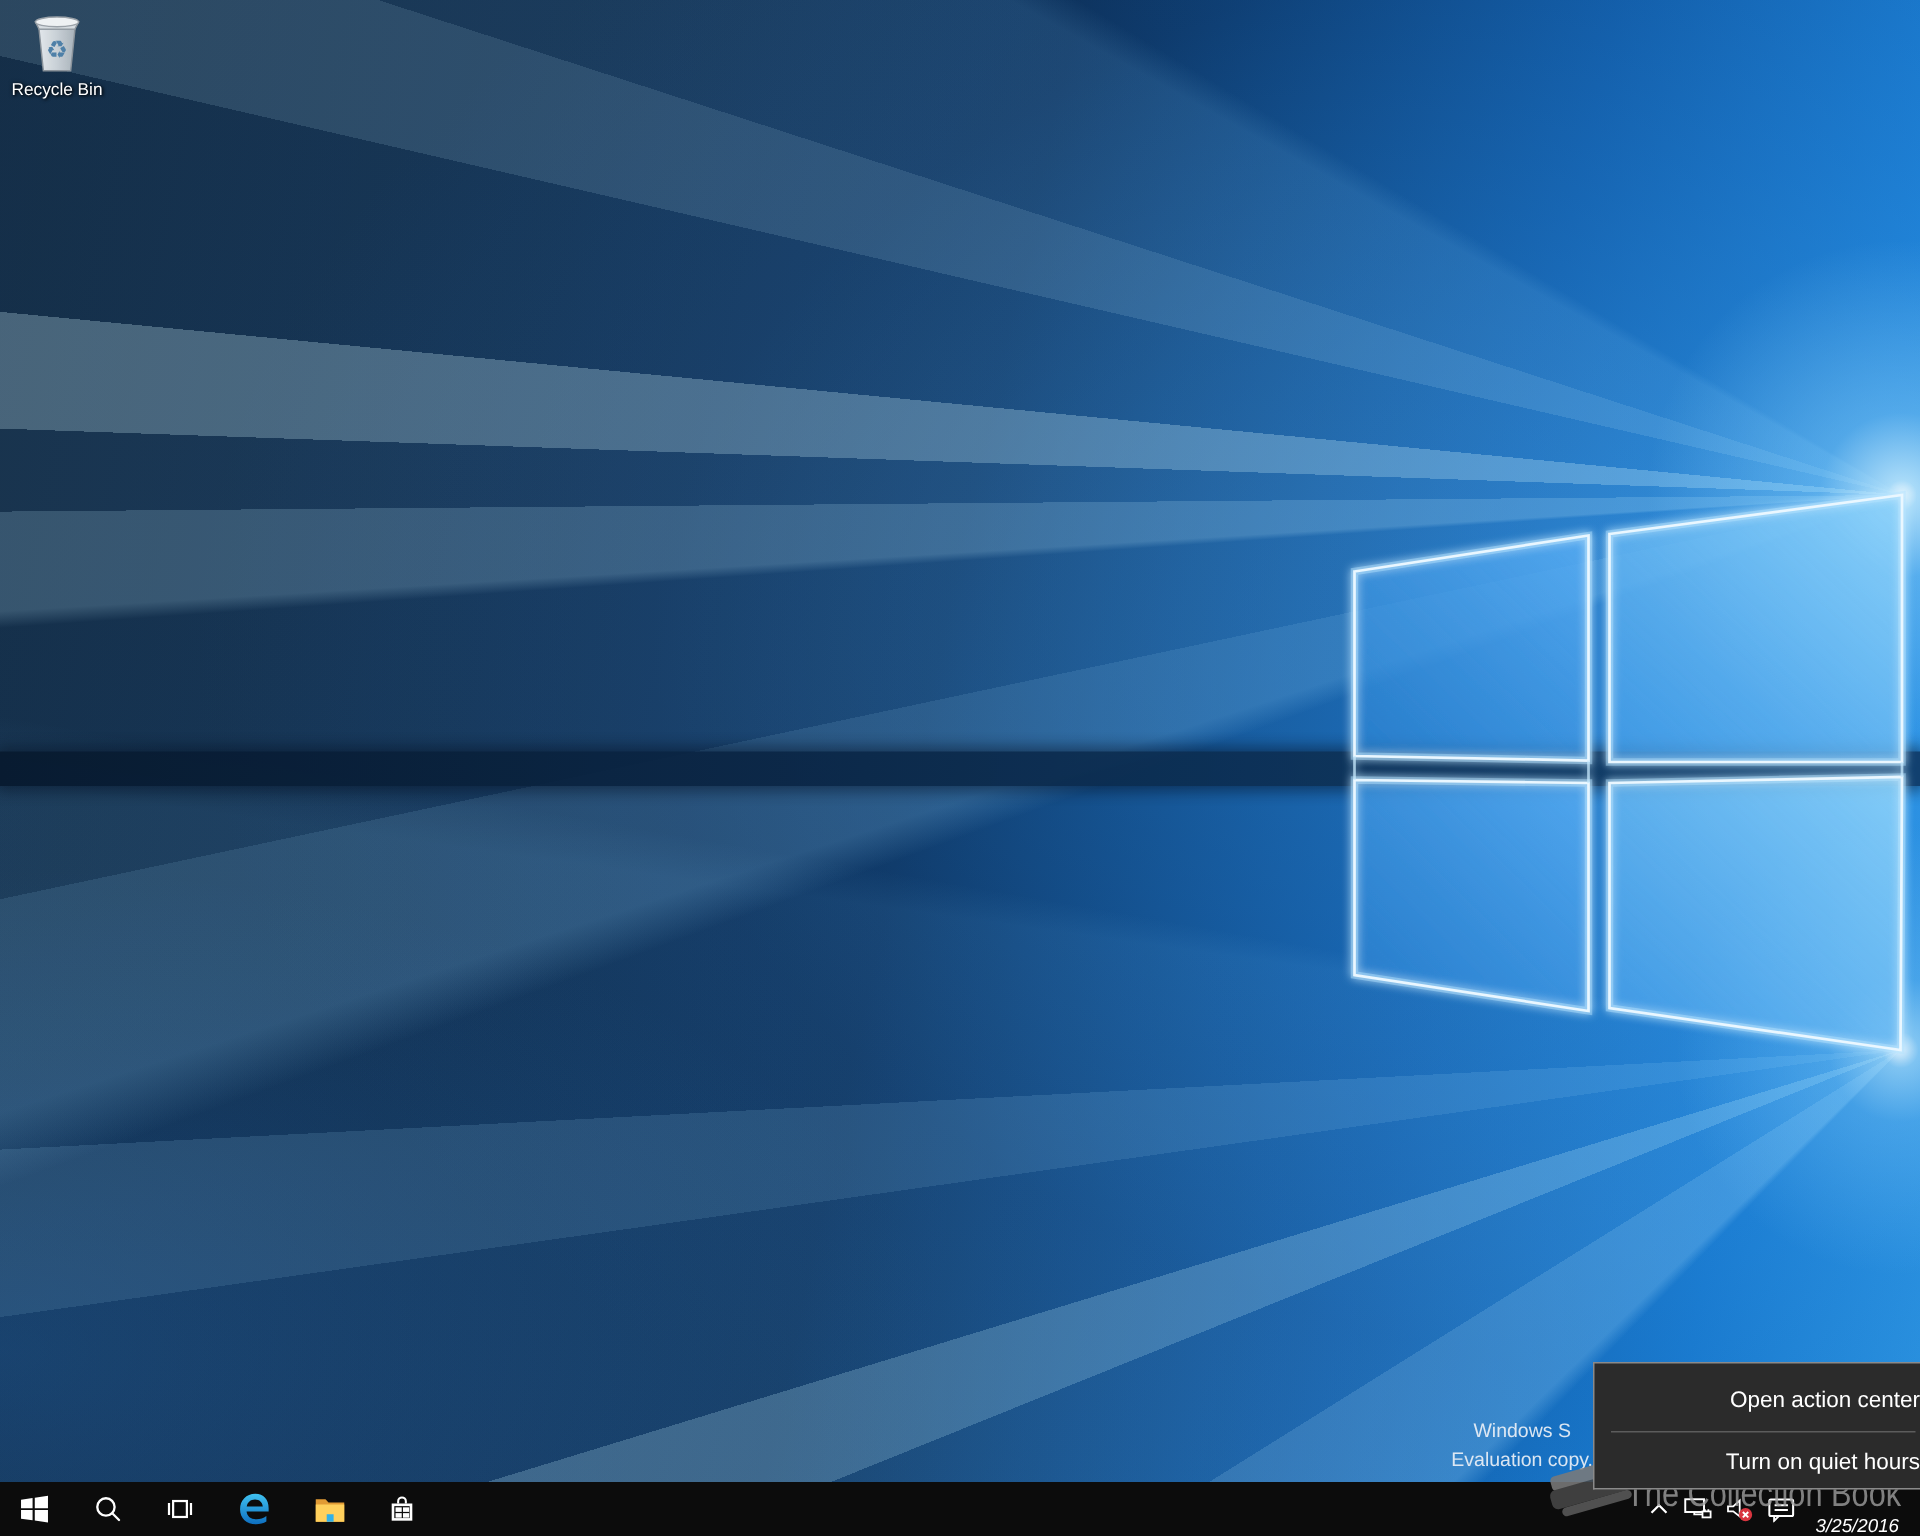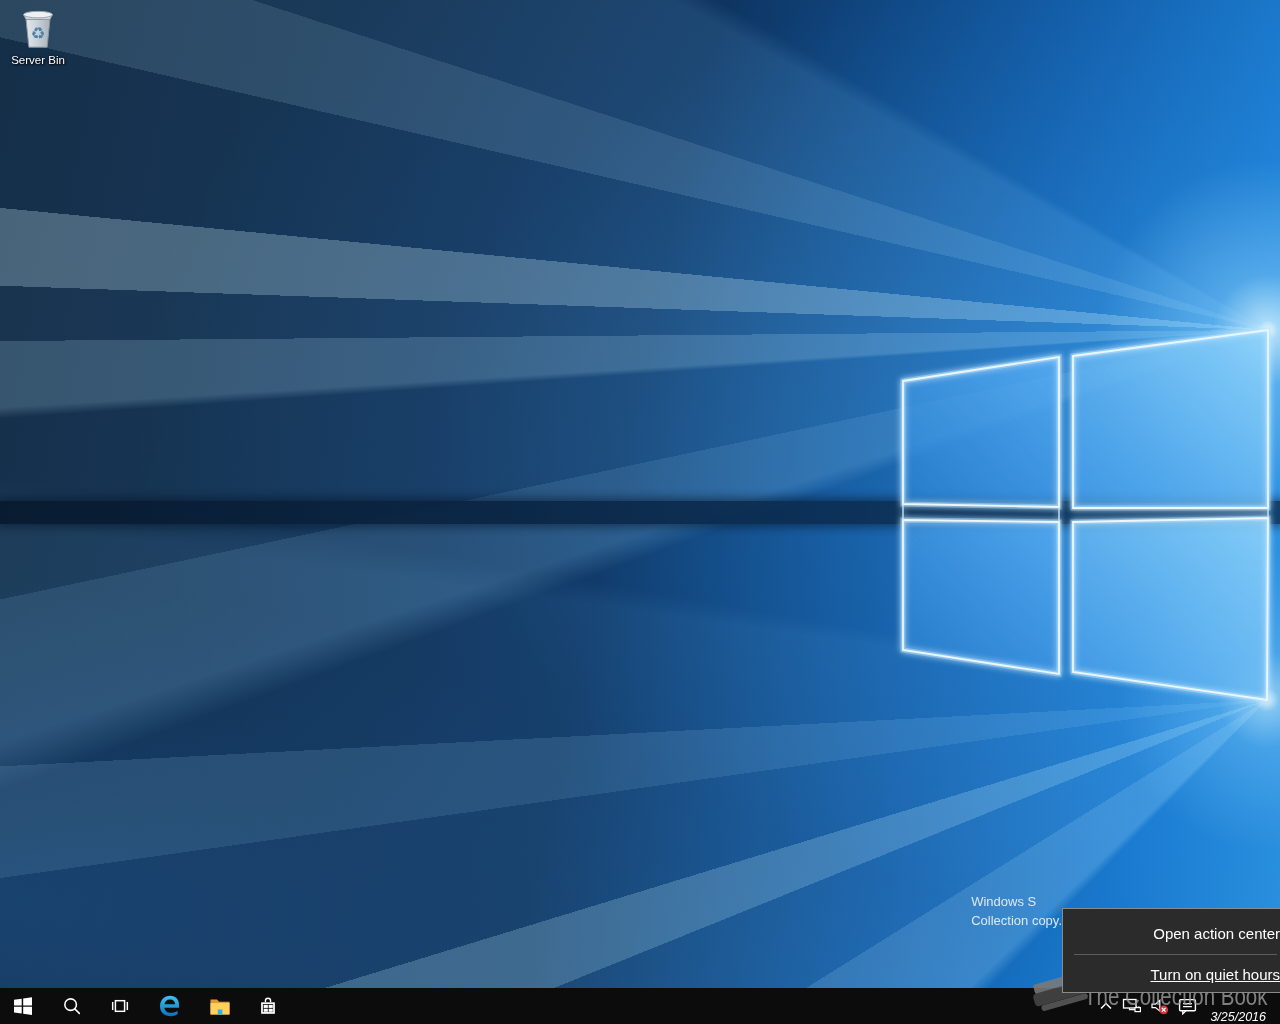--- a/index.html
+++ b/index.html
@@ -41,34 +41,34 @@
 
   
   .desk-icon{position:absolute;width:76px;text-align:center;z-index:3;cursor:default;}
   .desk-icon .glyph{display:block;margin:0 auto;}
   .desk-icon .lbl{margin-top:2px;font-size:11.5px;line-height:13px;color:#fff;
     text-shadow:1px 1px 2px rgba(0,0,0,.9),0 0 3px rgba(0,0,0,.7);}
   #icon-recycle{left:0px;top:6px;}
   #icon-wse{left:0px;top:102px;}
 
   
-  .eval-mark{position:absolute;top:892px;right:218px;z-index:3;text-align:left;
+  .eval-mark{position:absolute;top:944px;right:218px;z-index:3;text-align:center;
     font-size:13px;line-height:19px;color:rgba(235,240,246,.92);}
   .collection-mark{position:absolute;left:1028px;top:966px;z-index:8;pointer-events:none;}
   .collection-mark .book{position:absolute;left:0;top:4px;transform:rotate(-16deg);opacity:.88;}
   .collection-mark .cm-text{position:absolute;left:56px;top:16px;white-space:nowrap;
     font-size:25px;color:rgba(158,158,158,.8);transform:scaleX(.82);transform-origin:left center;}
 
   
   .tray-menu{position:absolute;left:1062px;top:908px;width:218px;height:85px;z-index:10;
     background:#2b2b2b;border:1px solid #8a8a8a;border-right:none;box-sizing:border-box;}
   .tray-menu .item{position:absolute;left:0;right:0;height:24px;line-height:24px;
     padding-left:34px;font-size:15px;color:#fff;cursor:default;text-align:right;}
   .tray-menu .item1{top:13px;}
-  .tray-menu .item2{top:54px;text-decoration:underline;}
+  .tray-menu .item2{top:54px;}
   .tray-menu .sep{position:absolute;top:45px;left:11px;right:3px;height:1px;background:#5c5c5c;}
 
   
   .taskbar{position:absolute;left:0;top:988px;width:1280px;height:36px;background:#0c0c0c;z-index:5;font-style:italic;}
   .tb-btn{position:absolute;top:0;height:36px;display:flex;align-items:center;justify-content:center;}
   #btn-start{left:0;width:46px;}
   #btn-search{left:48px;width:48px;}
   #btn-taskview{left:96px;width:48px;}
   #btn-edge{left:146px;width:48px;}
   #btn-explorer{left:196px;width:48px;}
@@ -130,27 +130,27 @@
           <stop offset="0" stop-color="#eaeef1"></stop>
             <stop offset=".5" stop-color="#cfd6db"></stop>
             <stop offset="1" stop-color="#aeb7bf"></stop>
         </linearGradient>
       </defs>
       <path d="M11.5 14 L36.5 14 L33.5 43 L14.5 43 Z" fill="url(#binG)" stroke="#8f979e" stroke-width="1" opacity=".96"></path>
       <path d="M9 9 L39 9 L36.5 14 L11.5 14 Z" fill="#d6dce1" stroke="#8f979e" stroke-width="1"></path>
       <ellipse cx="24" cy="9" rx="15" ry="3.4" fill="#eef1f3" stroke="#9aa1a8" stroke-width="1"></ellipse>
       <text x="24" y="34" font-size="17" fill="#4e80a8" text-anchor="middle" font-family="DejaVu Sans, sans-serif">♻</text>
     </svg>
-    <div class="lbl">Server Bin</div>
+    <div class="lbl">Recycle Bin</div>
   </div>
 
 
   <div class="eval-mark">
     <div>Windows S</div>
-    <div>Collection copy.</div>
+    <div>Evaluation copy.</div>
   </div>
 
   <div class="taskbar">
     <div class="tb-btn" id="btn-start">
       <svg width="22" height="22" viewBox="0 0 24 24" fill="#fff">
         <path d="M2.2 5.2 L10.6 4 V11.4 H2.2 Z"></path>
           <path d="M12.2 3.8 L21.8 2.4 V11.4 H12.2 Z"></path>
         <path d="M2.2 12.8 H10.6 V20.2 L2.2 19 Z"></path>
           <path d="M12.2 12.8 H21.8 V21.8 L12.2 20.4 Z"></path>
       </svg>

